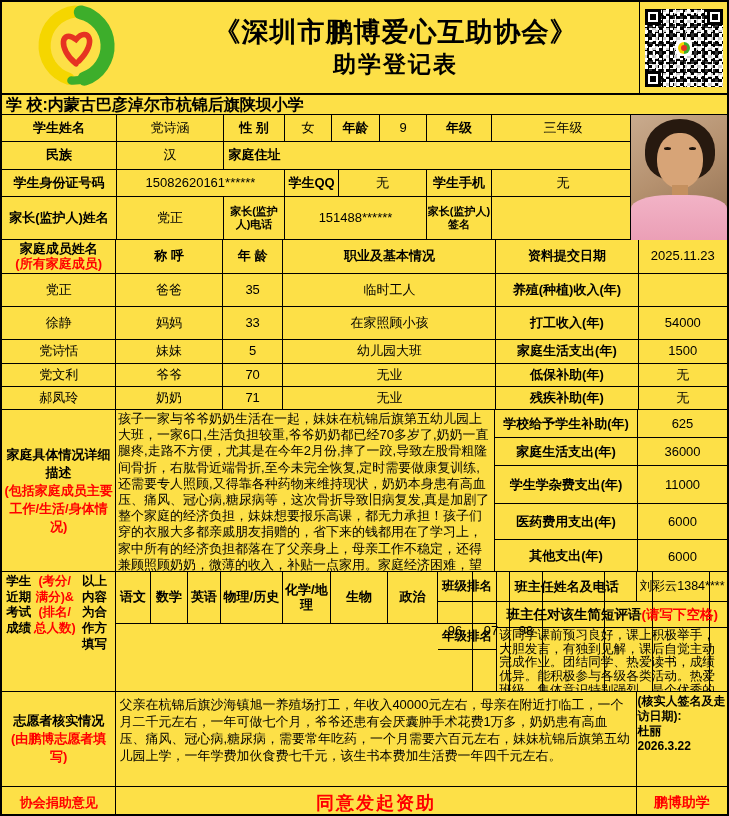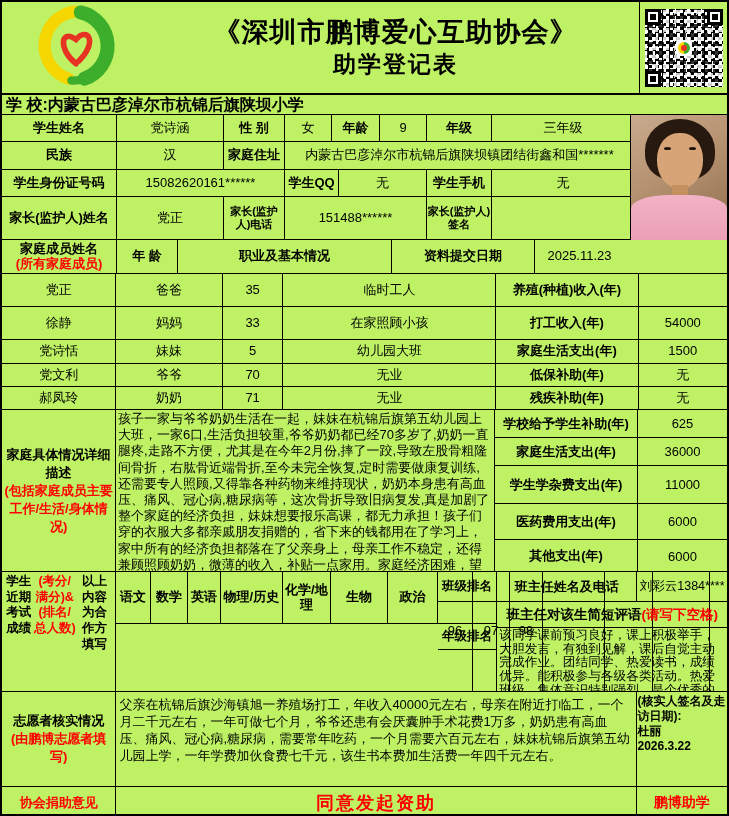--- a/index.html
+++ b/index.html
@@ -1,17 +1,17 @@
 <!DOCTYPE html>
 <html><head>
 <meta charset="utf-8">
 <style>
   * { margin:0; padding:0; box-sizing:border-box; }
   body { background:#fff; font-family:"Liberation Sans", sans-serif; color:#000; }
-  .page { position:relative; width:729px; height:816px; background:#bef264; border:2px solid #000; overflow:hidden; }
+  .page { position:relative; width:729px; height:816px; background:#fde047; border:2px solid #000; overflow:hidden; }
 
   
   .hdr { display:flex; height:93px; border-bottom:2px solid #000; align-items:center; }
   .logo-wrap { width:150px; display:flex; justify-content:center; align-items:center; }
   .title-wrap { flex:1; text-align:center; line-height:1.25; }
   .title-line1 { font-size:27px; font-weight:bold; letter-spacing:1px; }
   .title-line2 { font-size:23px; font-weight:bold; letter-spacing:2px; }
   .qr-wrap { width:88px; height:93px; border-left:1px solid #000; display:flex; align-items:center; justify-content:center; }
   .qr { position:relative; width:78px; height:78px;
         background: conic-gradient(#000 25%, #fff 0 50%, #000 0 75%, #fff 0) 0 0/7px 7px; }
@@ -165,21 +165,20 @@
       <div class="c lbl w48">年龄</div>
       <div class="c w47">9</div>
       <div class="c lbl w65">年级</div>
       <div class="c w142" style="border-right:none">三年级</div>
     </div>
 
     <div class="r h28">
       <div class="c lbl w115">民族</div>
       <div class="c w107">汉</div>
       <div class="c lbl w61">家庭住址</div>
-      <div class="c w349" style="border-right:none">内蒙古巴彦淖尔市杭锦后旗陕坝镇团结街鑫和国*******</div>
     </div>
 
     <div class="r h27">
       <div class="c lbl w115">学生身份证号码</div>
       <div class="c w168">15082620161******</div>
       <div class="c lbl w54">学生QQ</div>
       <div class="c w88">无</div>
       <div class="c lbl w65">学生手机</div>
       <div class="c w142" style="border-right:none">无</div>
     </div>
@@ -193,20 +192,21 @@
       <div class="c lbl top-align w142" style="border-right:none">
         <span class="underlined">同意公开登记表中信息</span>
       </div>
     </div>
 
     <div class="r h34">
       <div class="c lbl w115" style="flex-direction:column">
         <span>家庭成员姓名</span>
           <span class="red">(所有家庭成员)</span>
       </div>
+      <div class="c lbl w107">称  呼</div>
       <div class="c lbl w61">年  龄</div>
       <div class="c lbl w214">职业及基本情况</div>
       <div class="c lbl w143">资料提交日期</div>
       <div class="c w89">2025.11.23</div>
     </div>
 
     <div class="r h33">
       <div class="c w115">党正</div>
       <div class="c w107">爸爸</div>
       <div class="c w61">35</div>

